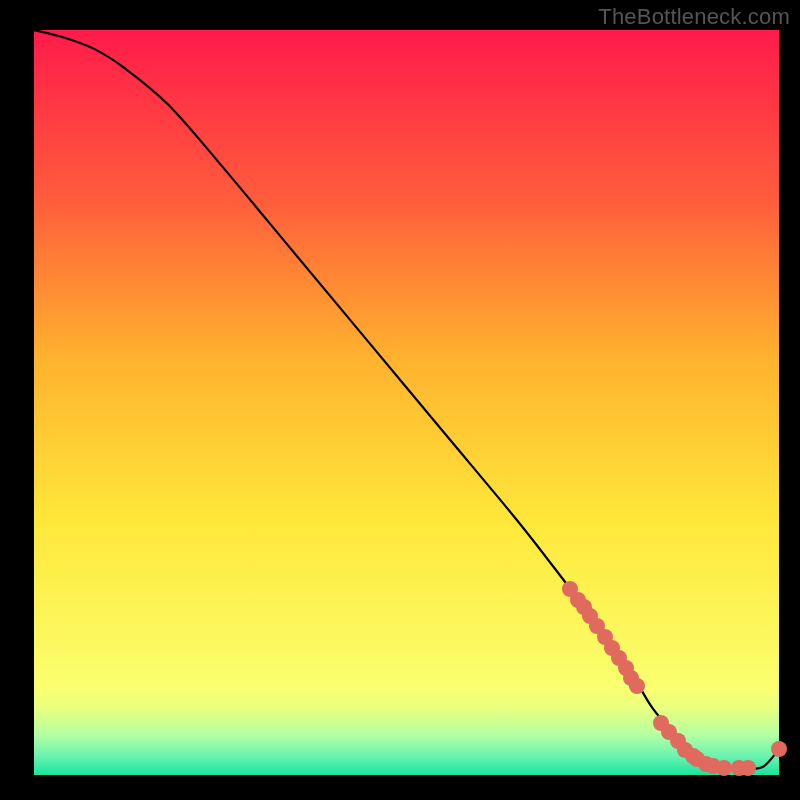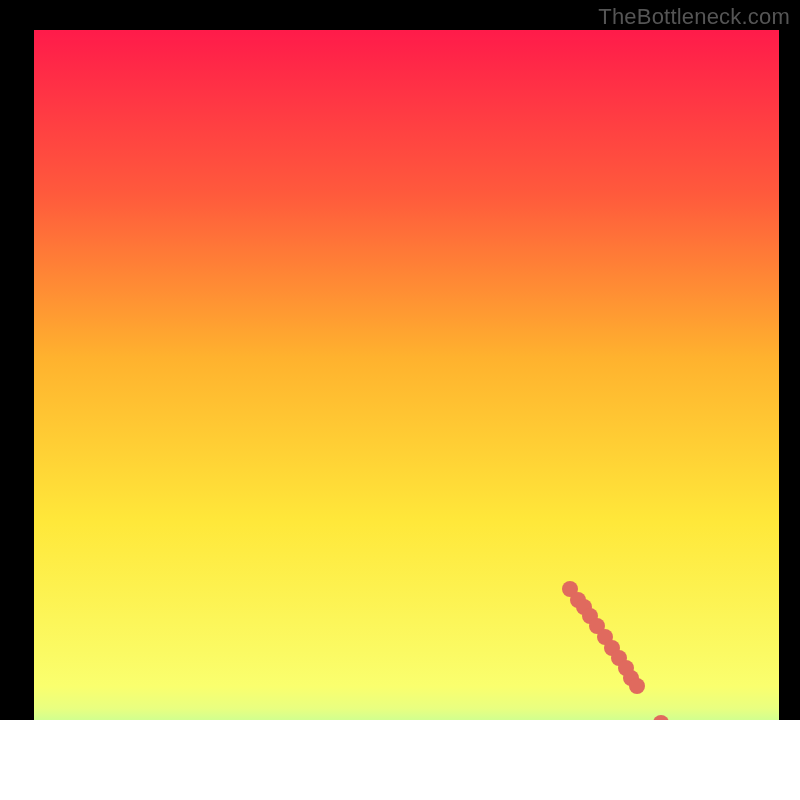--- a/index.html
+++ b/index.html
@@ -4,24 +4,23 @@
 <style>
   body {
     margin: 0;
     padding: 0;
     background: #fff;
     font-family: Arial, Helvetica, sans-serif;
   }
   .stage {
     position: relative;
     width: 800px;
-    height: 720px;
+    height: 800px;
     background: #000;
     overflow: hidden;
-    text-align: right;
   }
   .watermark {
     position: absolute;
     top: 4px;
     right: 10px;
     color: #555;
     font-size: 22px;
     font-weight: 500;
     letter-spacing: 0.2px;
     z-index: 10;

